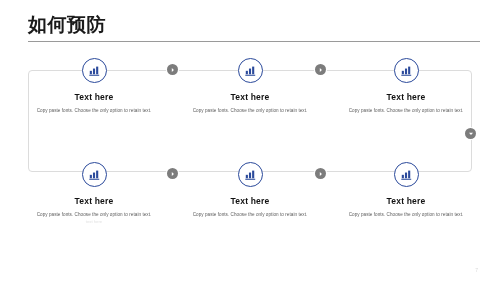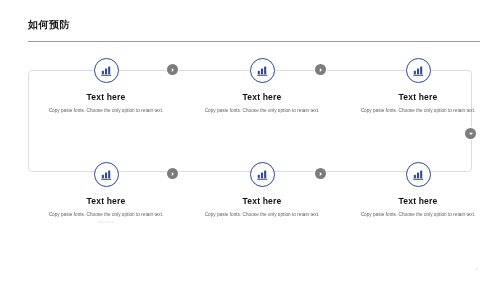--- a/index.html
+++ b/index.html
@@ -20,21 +20,21 @@
   }
 
   
   .title-block {
     position: absolute;
     left: 28px;
     top: 16px;
     width: 452px;
   }
   .slide-title {
-    font-size: 10px;
+    font-size: 19px;
     font-weight: bold;
     color: #1a1a1a;
     letter-spacing: 0.5px;
     line-height: 18px;
   }
   .title-rule {
     position: absolute;
     left: 28px;
     top: 41px;
     width: 452px;
@@ -57,21 +57,21 @@
   .grid {
     position: absolute;
     left: 28px;
     top: 58px;
     width: 444px;
     height: 200px;
   }
 
   .row {
     position: absolute;
-    left: 12px;
+    left: 0;
     width: 444px;
     height: 96px;
     display: flex;
     justify-content: space-between;
     align-items: flex-start;
   }
   .row-1 { top: 0px; }
   .row-2 { top: 104px; }
 
   .card {

